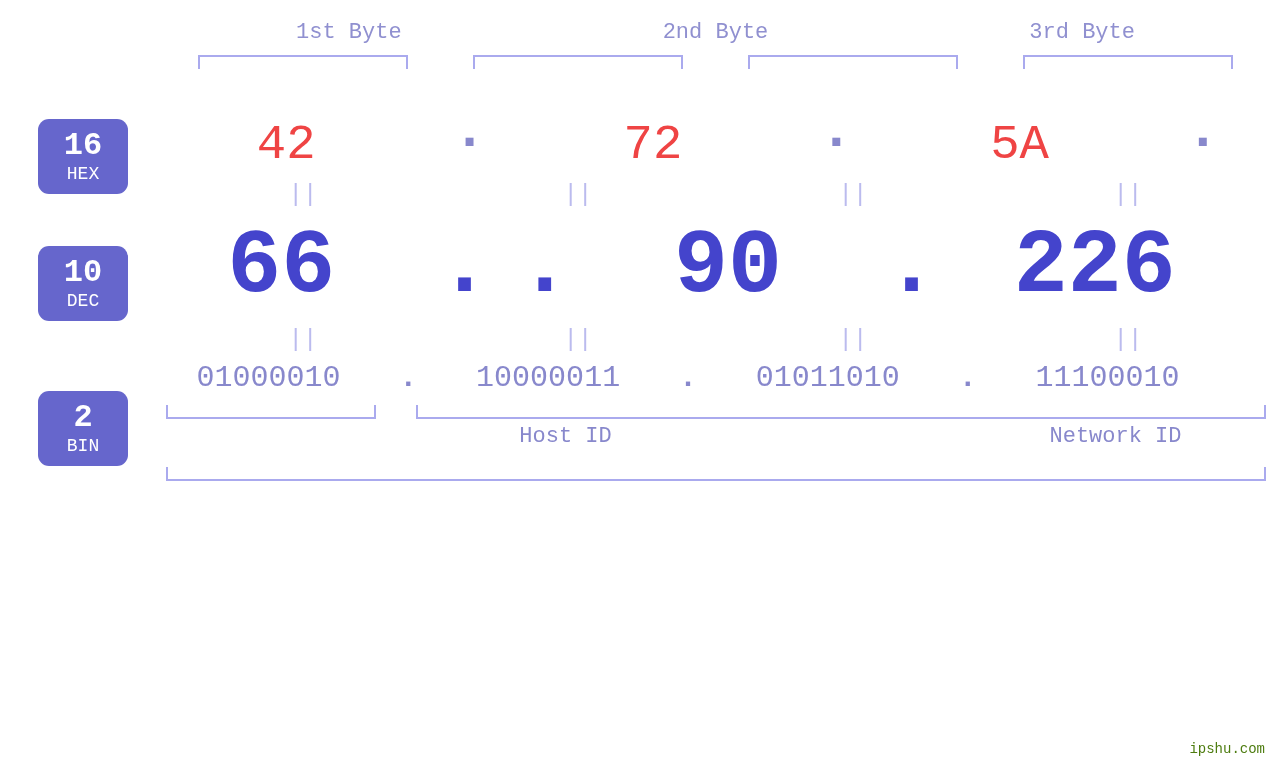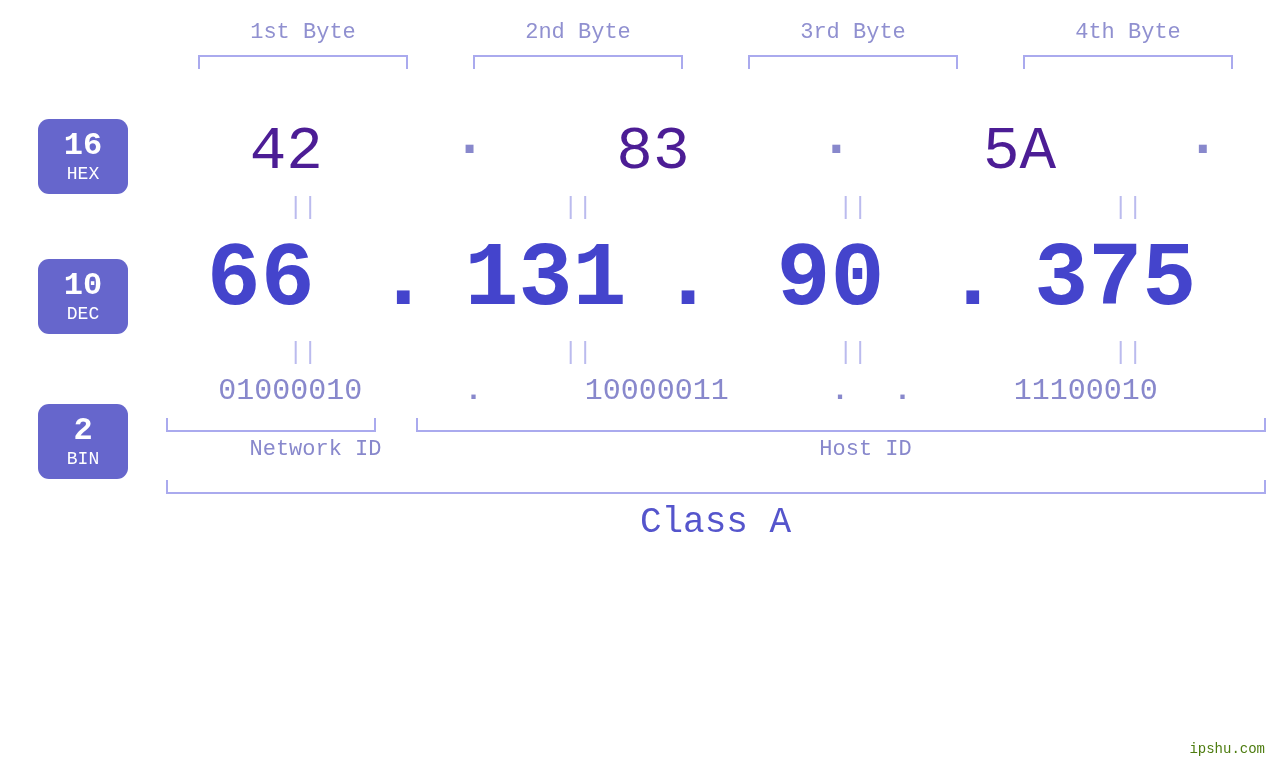--- a/index.html
+++ b/index.html
@@ -94,22 +94,22 @@
       margin-left: 130px;
       justify-content: space-around;
     }
 
     .byte-value {
       text-align: center;
       width: 240px;
     }
 
     .byte-value.hex {
-      color: #4c1d95;
-      font-size: 61px;
+      color: #ef4444;
+      font-size: 49px;
       margin-top: 28px;
     }
 
     .byte-value.dec {
       color: #4444cc;
       font-size: 90px;
       font-weight: bold;
     }
 
     .byte-value.bin {
@@ -174,39 +174,38 @@
   </style>
 </head>
 <body>
 
 <div class="main-container">
 
   <div class="byte-labels">
     <div class="byte-label">1st Byte</div>
     <div class="byte-label">2nd Byte</div>
     <div class="byte-label">3rd Byte</div>
-    <div class="byte-label">4th Byte</div>
   </div>
 
   <div class="top-brackets">
     <div class="bracket-line"></div>
     <div class="bracket-line"></div>
     <div class="bracket-line"></div>
     <div class="bracket-line"></div>
   </div>
 
   <div style="position:relative; width:1285px; display:flex; align-items:center; margin-bottom:0;">
     <div class="base-label hex-label" style="position:absolute; left:30px; top:-10px;">
       <span class="base-num">16</span>
       <span class="base-name">HEX</span>
     </div>
     <div class="values-row">
       <div class="byte-value hex">42</div>
       <div class="dot hex">.</div>
-      <div class="byte-value hex">83</div>
+      <div class="byte-value hex">72</div>
       <div class="dot hex">.</div>
       <div class="byte-value hex">5A</div>
       <div class="dot hex">.</div>
     </div>
   </div>
 
   <div class="equals-row">
     <div class="equals-sign">||</div>
     <div class="equals-sign">||</div>
     <div class="equals-sign">||</div>
@@ -214,62 +213,61 @@
   </div>
 
   <div style="position:relative; width:1285px; display:flex; align-items:center; margin-bottom:0;">
     <div class="base-label dec-label" style="position:absolute; left:30px; top:-10px;">
       <span class="base-num">10</span>
       <span class="base-name">DEC</span>
     </div>
     <div class="values-row">
       <div class="byte-value dec">66</div>
       <div class="dot">.</div>
-      <div class="byte-value dec">131</div>
       <div class="dot">.</div>
       <div class="byte-value dec">90</div>
       <div class="dot">.</div>
-      <div class="byte-value dec">375</div>
+      <div class="byte-value dec">226</div>
     </div>
   </div>
 
   <div class="equals-row">
     <div class="equals-sign">||</div>
     <div class="equals-sign">||</div>
     <div class="equals-sign">||</div>
     <div class="equals-sign">||</div>
   </div>
 
   <div style="position:relative; width:1285px; display:flex; align-items:center; margin-bottom:0;">
     <div class="base-label bin-label" style="position:absolute; left:30px; top:-10px;">
       <span class="base-num">2</span>
       <span class="base-name">BIN</span>
     </div>
     <div class="values-row">
       <div class="byte-value bin">01000010</div>
       <div class="dot bin">.</div>
       <div class="byte-value bin">10000011</div>
       <div class="dot bin">.</div>
+      <div class="byte-value bin">01011010</div>
       <div class="dot bin">.</div>
       <div class="byte-value bin">11100010</div>
     </div>
   </div>
 
   <div style="width:1100px; margin-left:130px; display:flex; margin-top:10px;">
     <div style="width:210px; height:14px; border:2px solid #aaaaee; border-top:none;"></div>
     <div style="width:40px;"></div>
     <div style="flex:1; height:14px; border:2px solid #aaaaee; border-top:none;"></div>
   </div>
 
   <div style="width:1100px; margin-left:130px; display:flex; margin-top:5px;">
+    <div style="flex:1; text-align:center; color:#8888cc; font-size:22px;">Host ID</div>
     <div style="width:300px; text-align:center; color:#8888cc; font-size:22px;">Network ID</div>
-    <div style="flex:1; text-align:center; color:#8888cc; font-size:22px;">Host ID</div>
   </div>
 
   <div style="width:1100px; margin-left:130px; display:flex; margin-top:18px;">
     <div style="flex:1; height:14px; border:2px solid #aaaaee; border-top:none;"></div>
   </div>
 
-  <div class="class-label">Class A</div>
 
 </div>
 
 <div class="watermark">ipshu.com</div>
 
 </body></html>

